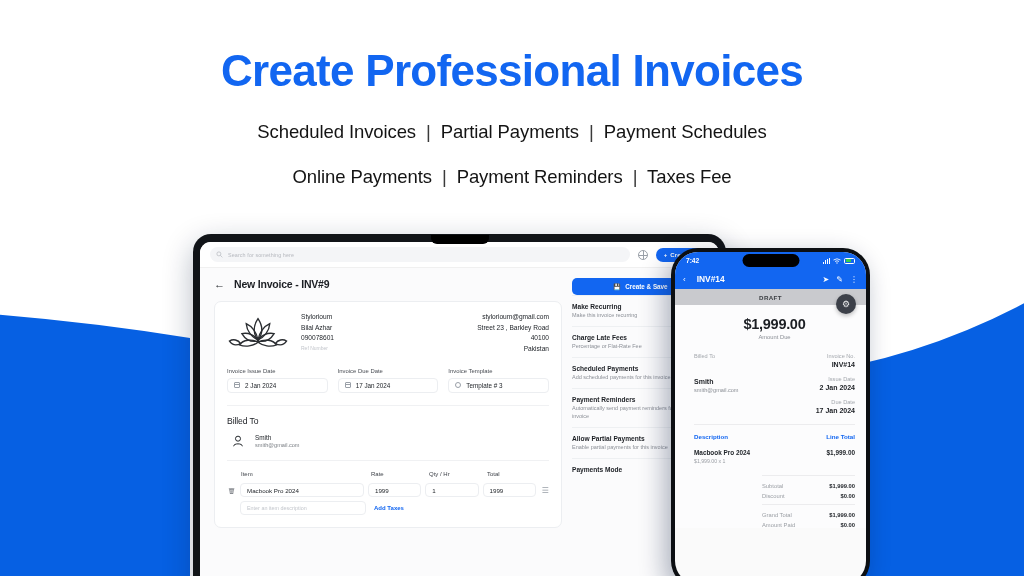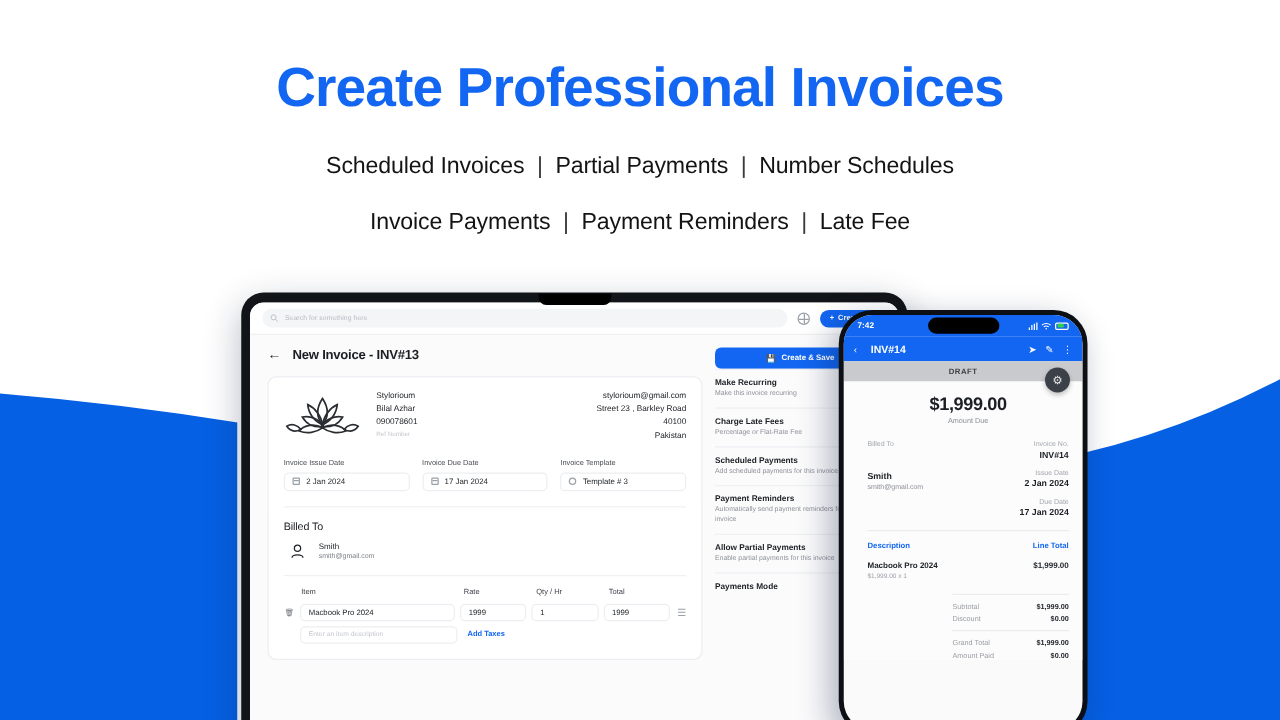--- a/index.html
+++ b/index.html
@@ -228,28 +228,28 @@
     <path d="M0,128 Q120,112 230,52 L230,330 L0,330 Z" fill="#0660E3"></path>
   </svg>
 
   <div class="headline-wrap">
     <div class="headline">Create Professional Invoices</div>
     <div class="subline">
       <span>Scheduled Invoices</span>
       <span class="sep">|</span>
       <span>Partial Payments</span>
       <span class="sep">|</span>
-      <span>Number Schedules</span>
+      <span>Payment Schedules</span>
     </div>
     <div class="subline subline2">
-      <span>Invoice Payments</span>
+      <span>Online Payments</span>
       <span class="sep">|</span>
       <span>Payment Reminders</span>
       <span class="sep">|</span>
-      <span>Late Fee</span>
+      <span>Taxes Fee</span>
     </div>
   </div>
 
   <div class="tablet">
     <div class="tablet-notch"></div>
     <div class="tablet-screen">
 
       <div class="t-topbar">
         <div class="t-search">
           <svg width="7" height="7" viewBox="0 0 16 16">
@@ -263,21 +263,21 @@
           <span>+</span>
           <span>Create New</span>
         </div>
       </div>
 
       <div class="t-body">
 
         <div class="t-main">
           <div class="t-title-row">
             <span class="t-back">←</span>
-            <span class="t-title">New Invoice - INV#13</span>
+            <span class="t-title">New Invoice - INV#9</span>
           </div>
 
           <div class="t-card">
             <div class="t-card-head">
               <div class="t-logo-col">
                 <svg class="t-logo" viewBox="0 0 100 62">
                   <g fill="none" stroke="#2a2d31" stroke-width="2.2">
                     <path d="M50 8 C42 20 42 32 50 42 C58 32 58 20 50 8 Z"></path>
                     <path d="M50 42 C40 38 32 28 31 16 C40 20 48 30 50 42 Z"></path>
                     <path d="M50 42 C60 38 68 28 69 16 C60 20 52 30 50 42 Z"></path>

